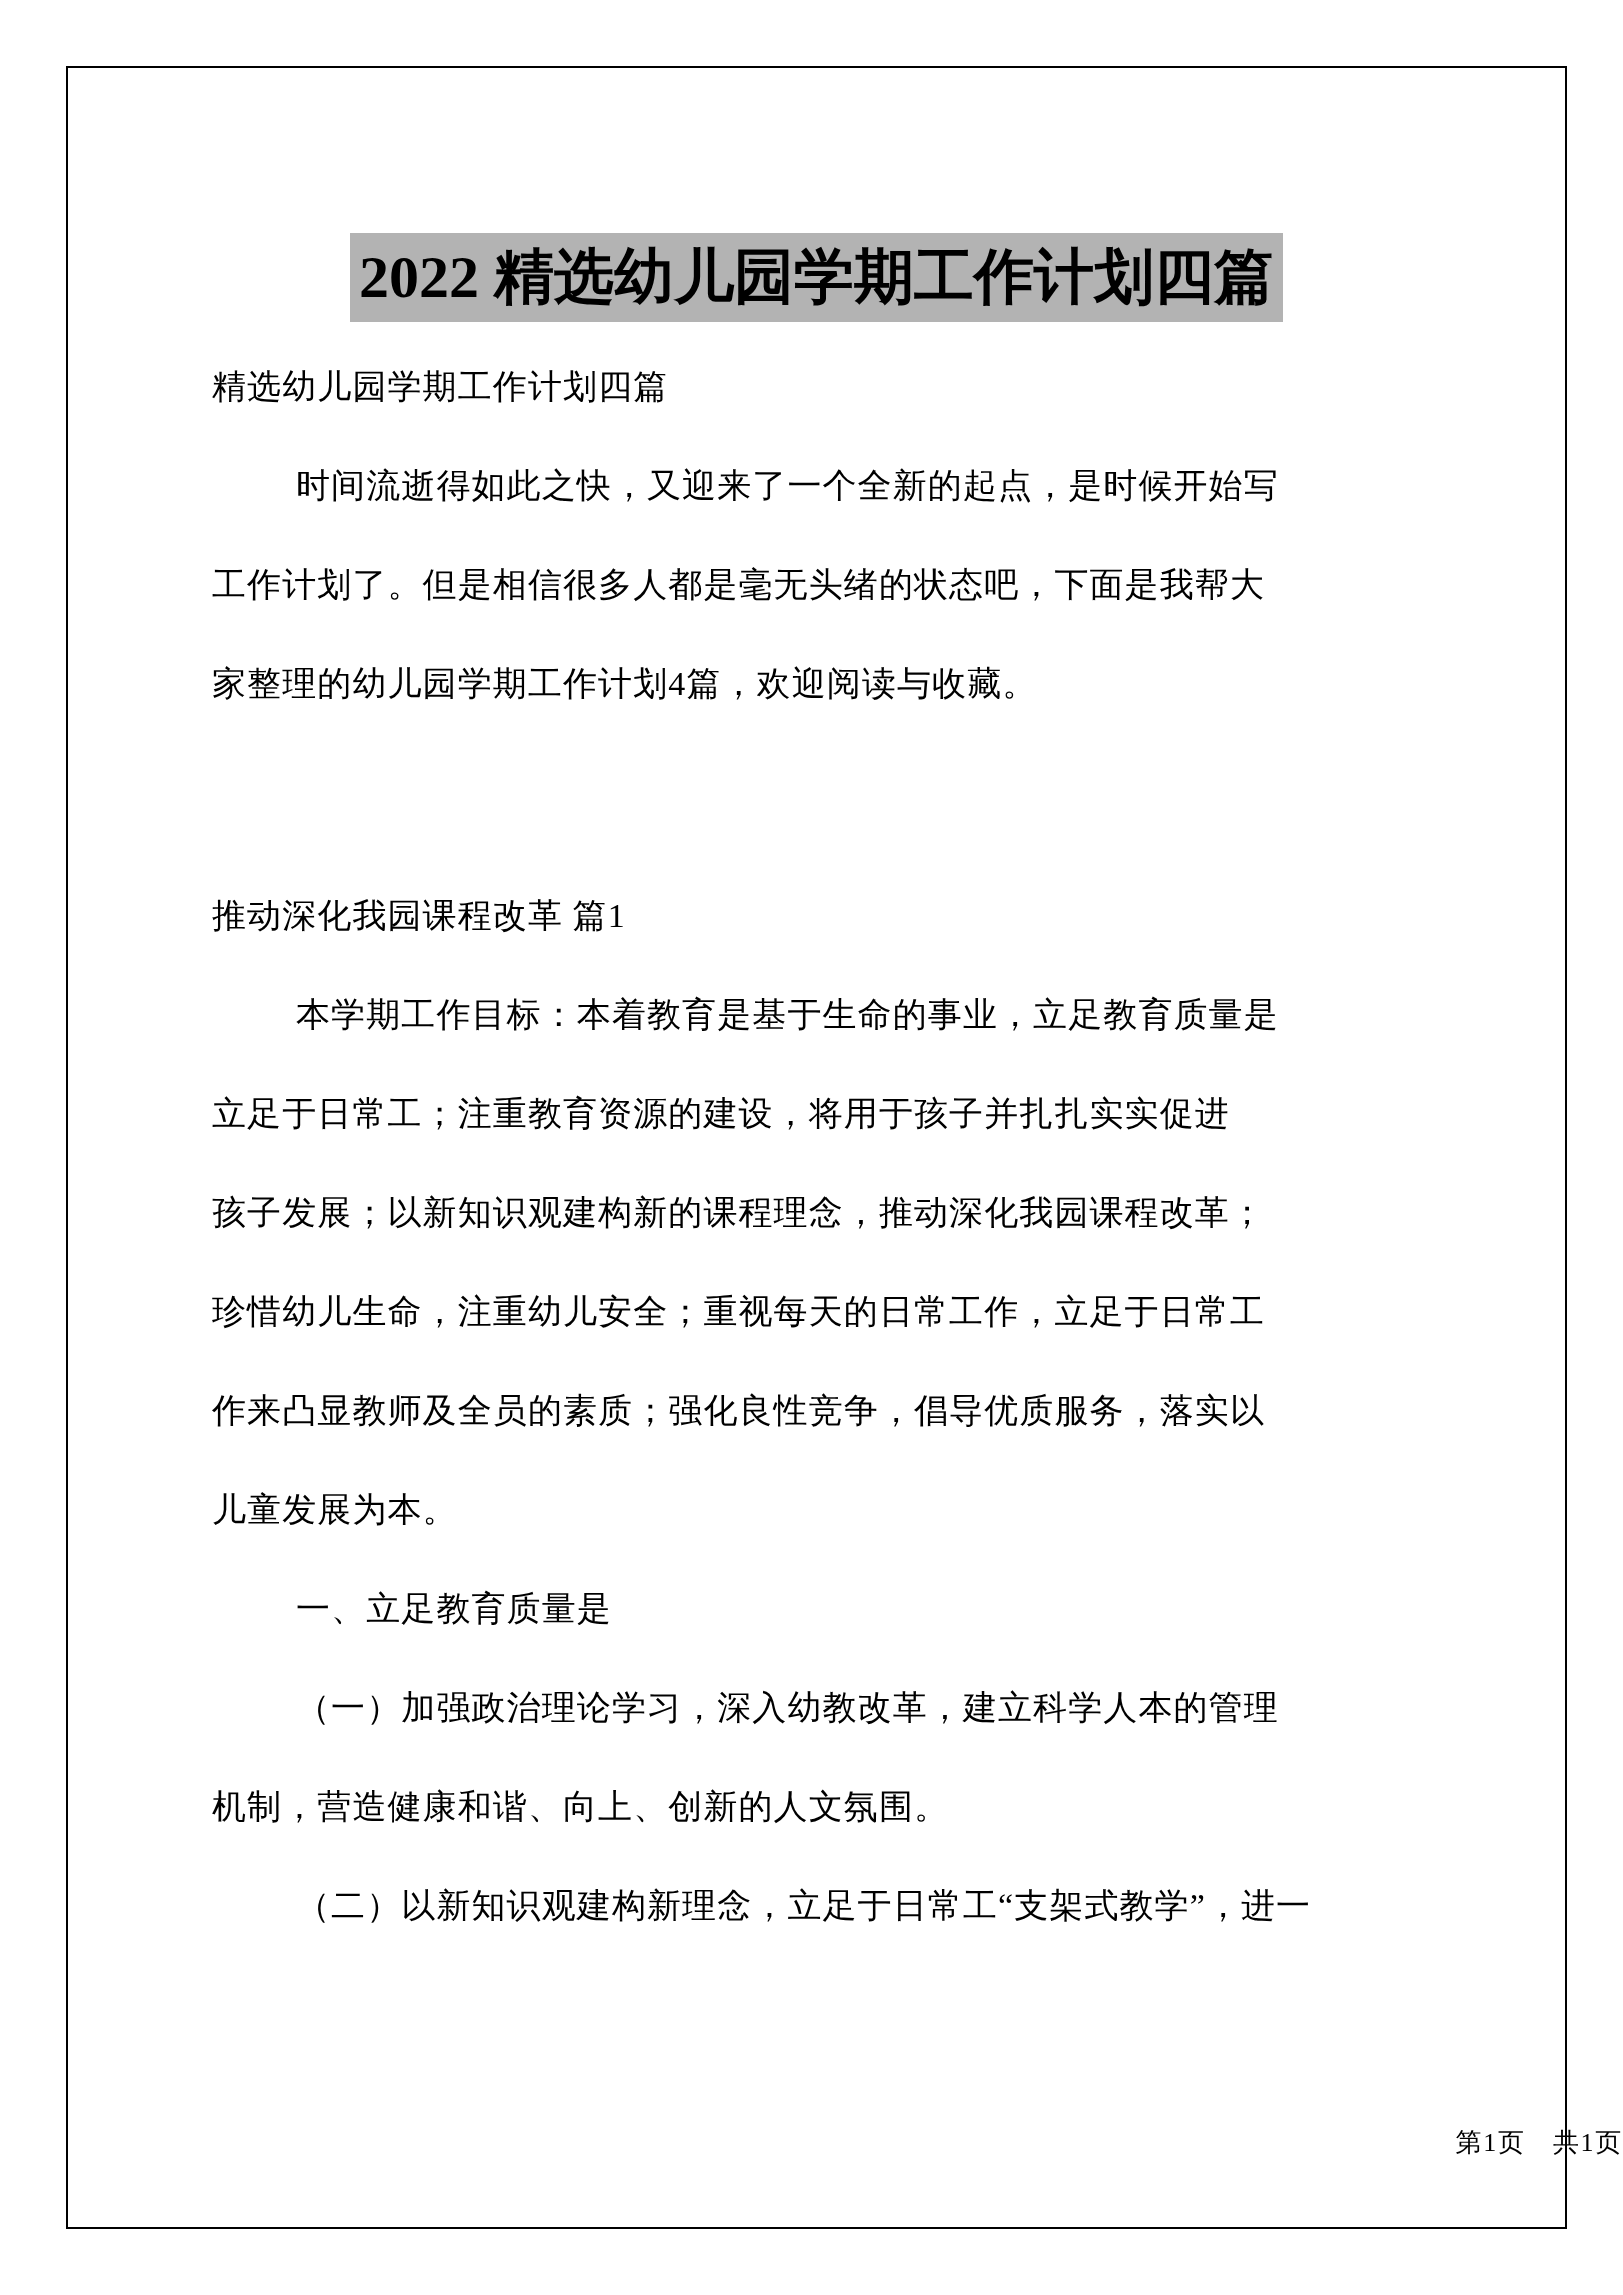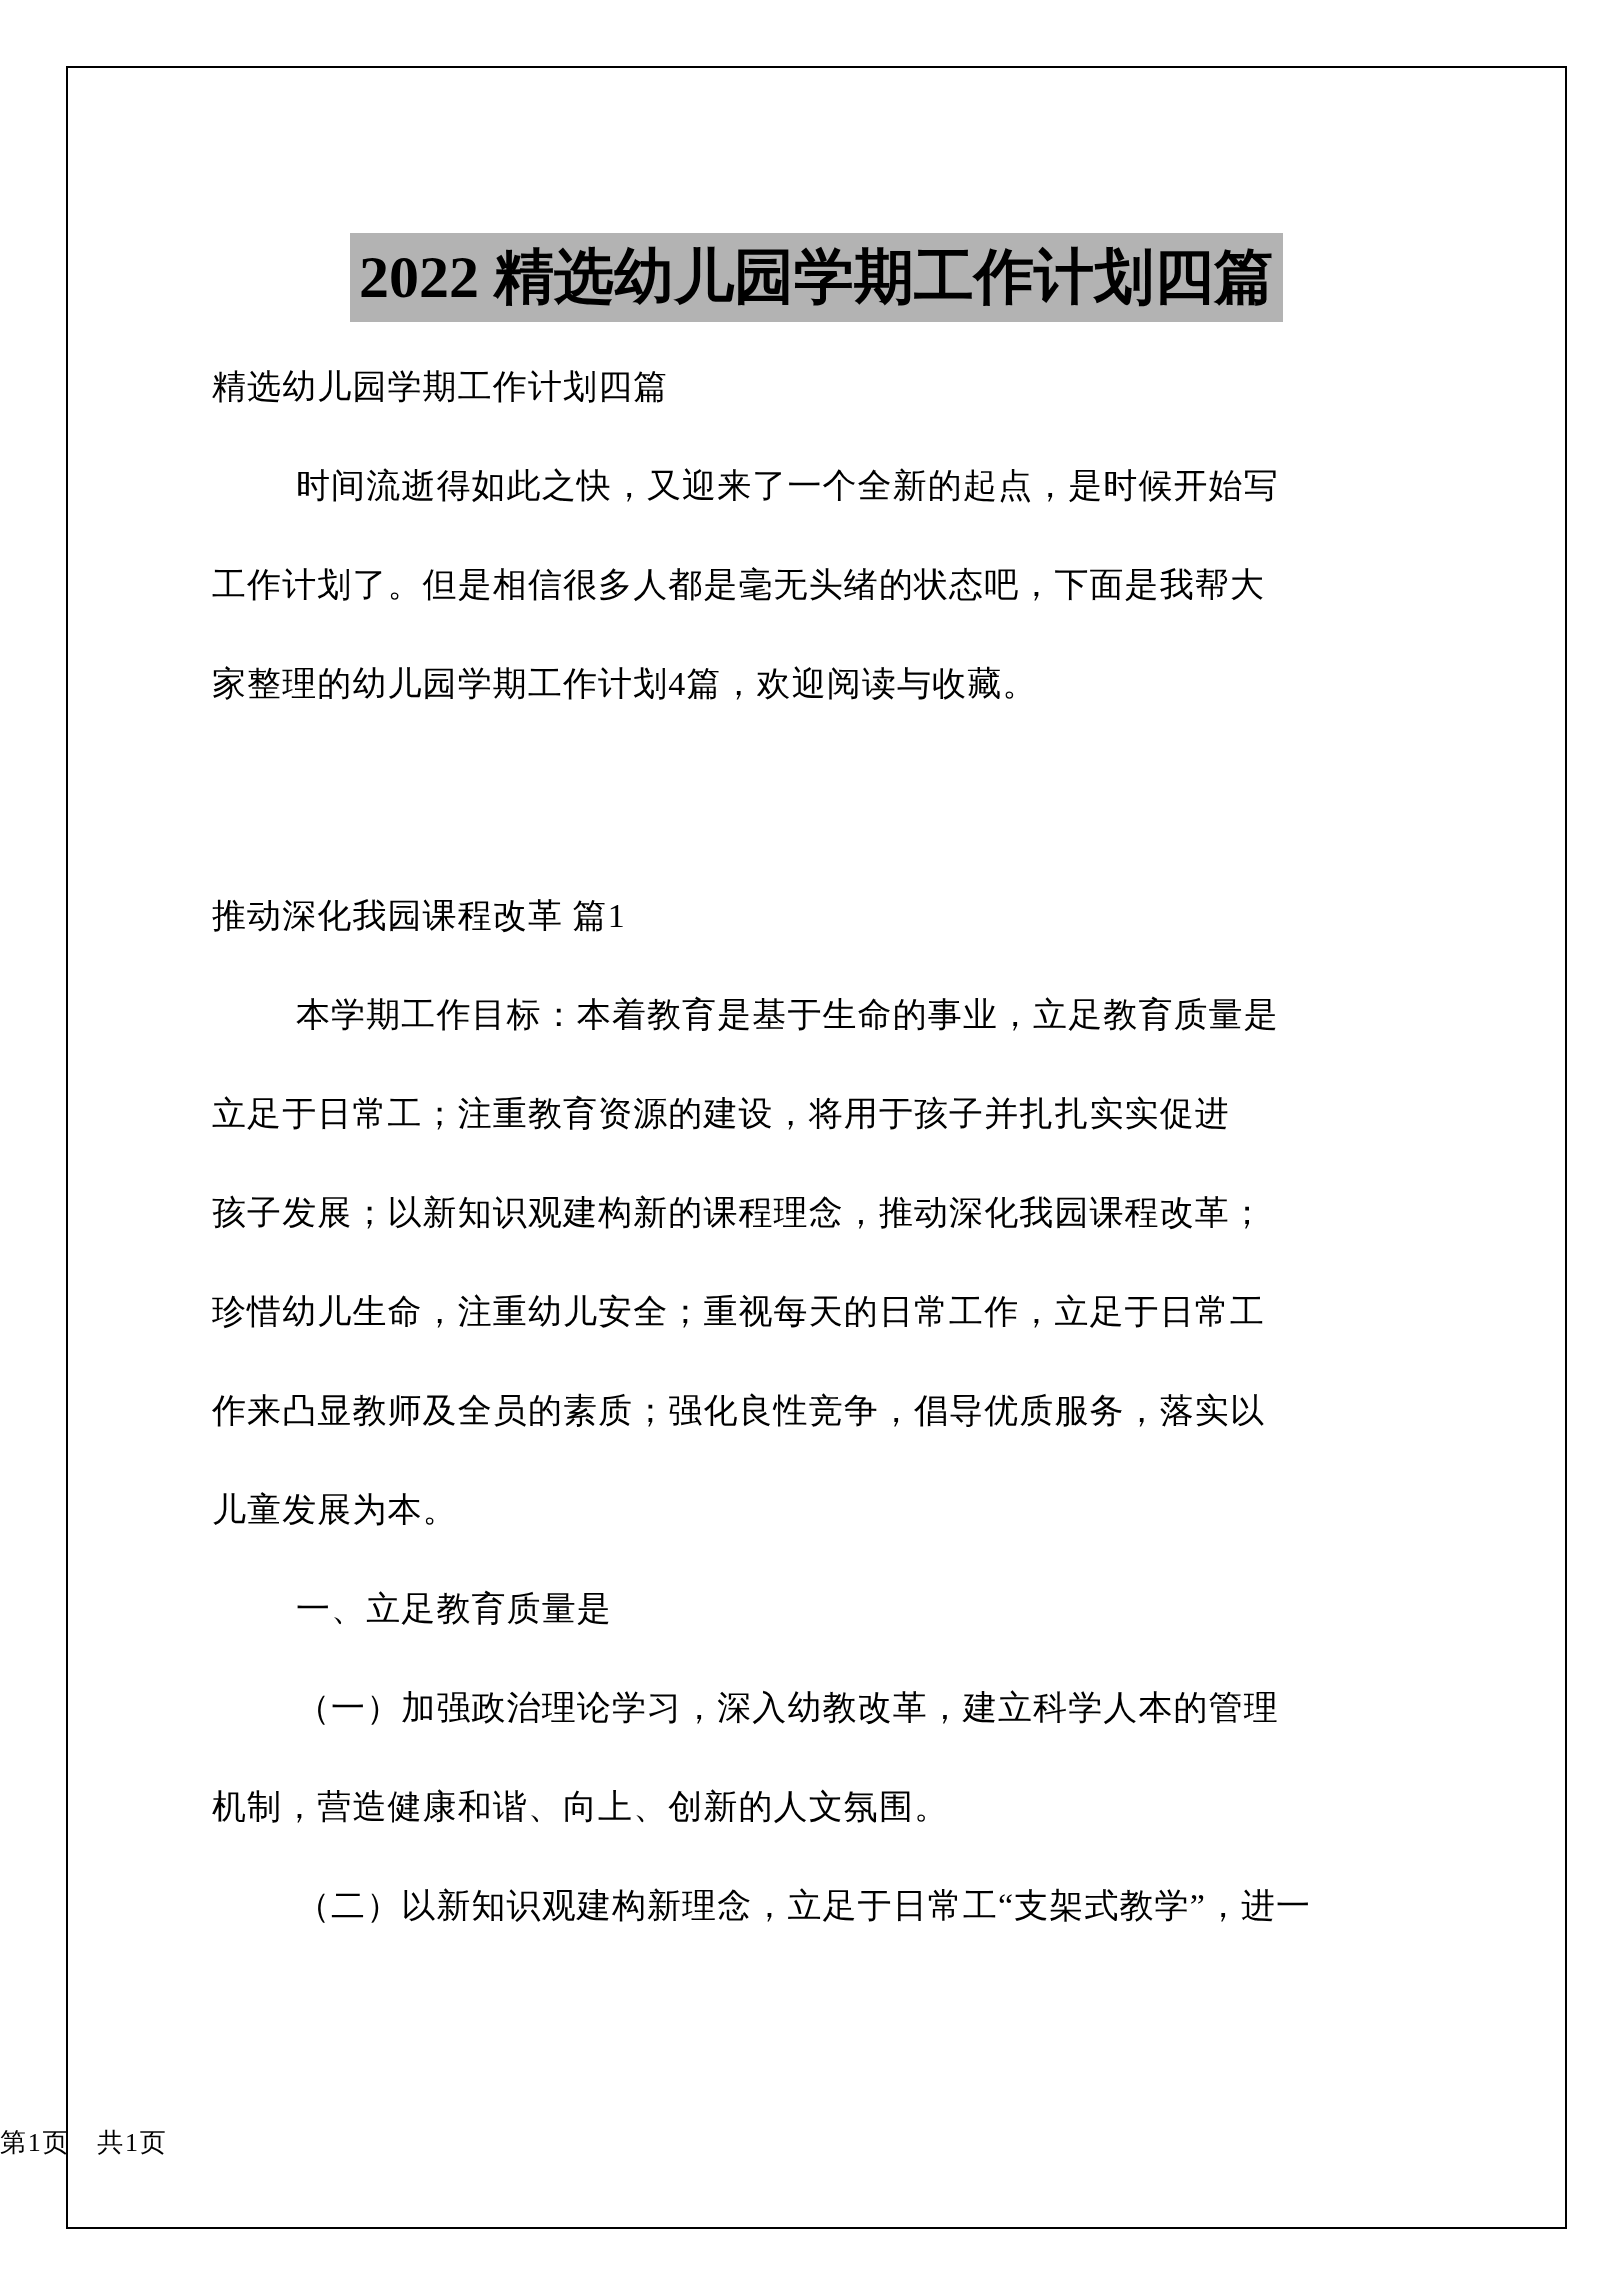--- a/index.html
+++ b/index.html
@@ -56,21 +56,21 @@
     height: 99px;
     line-height: 99px;
     white-space: nowrap;
   }
   .indent { padding-left: 84px; }
   .footer-row {
     position: absolute;
     left: 0;
     top: 2127px;
     width: 1623px;
-    text-align: left;
+    text-align: right;
     font-size: 26px;
     line-height: 31px;
     letter-spacing: 1.7px;
     word-spacing: 19px;
   }
 </style>
 </head>
 <body>
 
 <div class="page">

